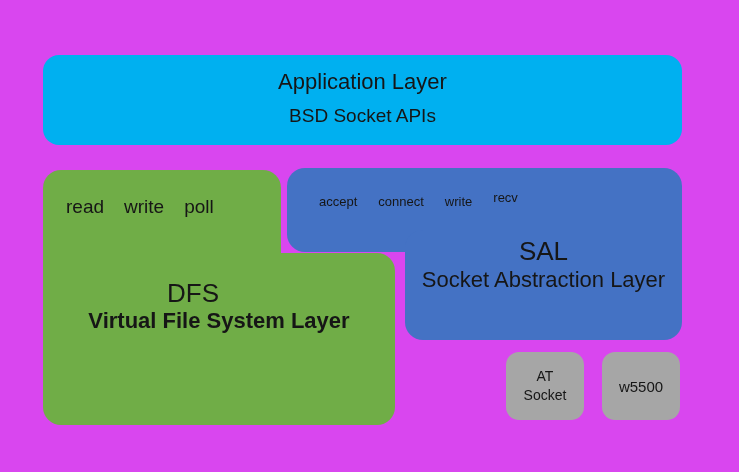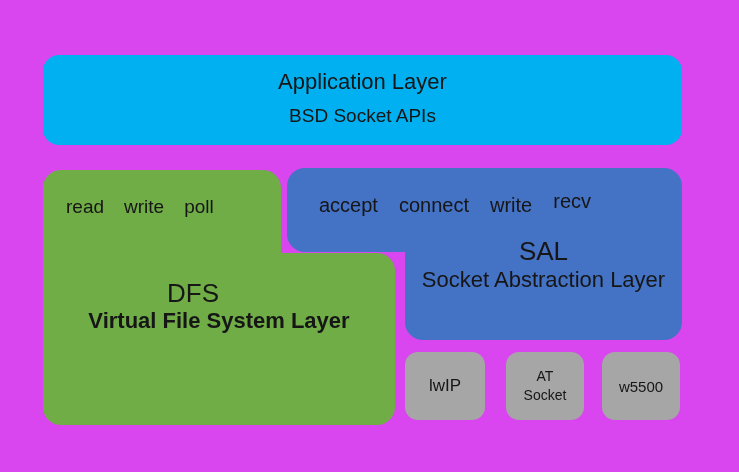--- a/index.html
+++ b/index.html
@@ -79,21 +79,21 @@
   }
   .sal-lower {
     left: 405px; top: 230px;                
     width: 277px; height: 110px;
     background: var(--sal, #4472C4);
     border-radius: 18px 0 18px 18px;
   }
   .sal-apis {
     left: 319px; top: 194px;
     display: flex; gap: 21px;
-    font-size: 20px;
+    font-size: 13px;
   }
   .sal-apis .raised { transform: translateY(-4px); }
   .sal-acronym {
     left: 405px; top: 236px; width: 277px;
     text-align: center;
     font-size: 26px;
     line-height: 30px;
   }
   .sal-name {
     left: 398px; top: 267px; width: 291px;
@@ -140,23 +140,20 @@
   <div class="abs sal-lower"></div>
   <div class="abs sal-apis">
     <span>accept</span>
     <span>connect</span>
     <span>write</span>
     <span class="raised">recv</span>
   </div>
   <div class="abs sal-acronym">SAL</div>
   <div class="abs sal-name">Socket Abstraction Layer</div>
 
-  <div class="abs backend backend-lwip">
-    <span>lwIP</span>
-  </div>
   <div class="abs backend backend-at">
     <span>AT</span>
     <span>Socket</span>
   </div>
   <div class="abs backend backend-w5500">
     <span>w5500</span>
   </div>
 
 </div>
 

